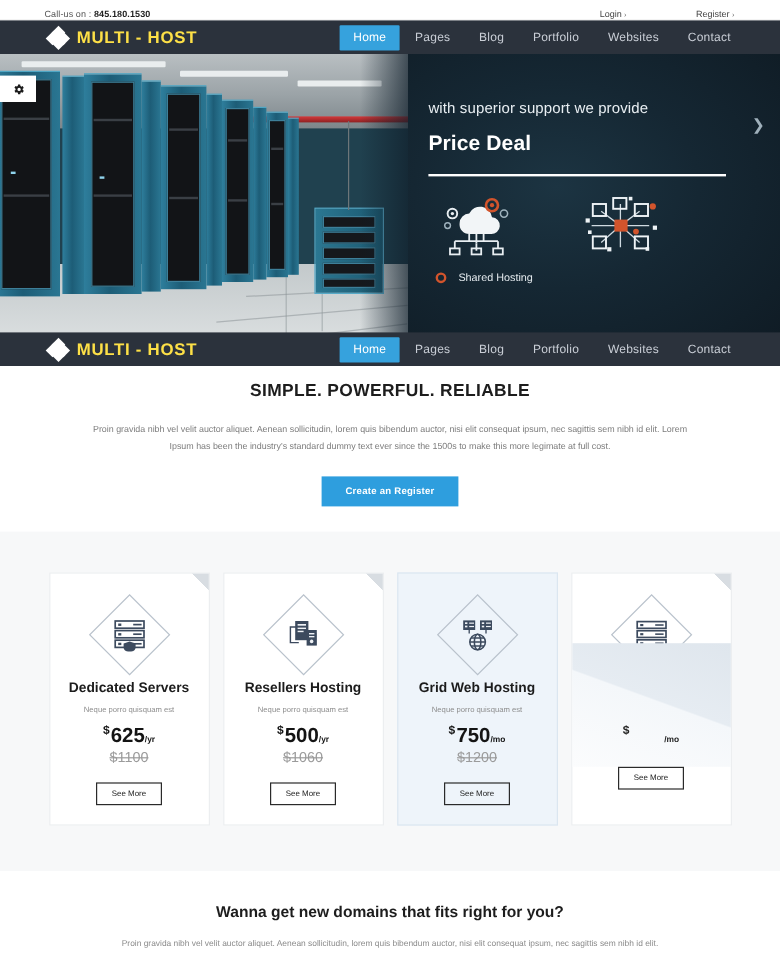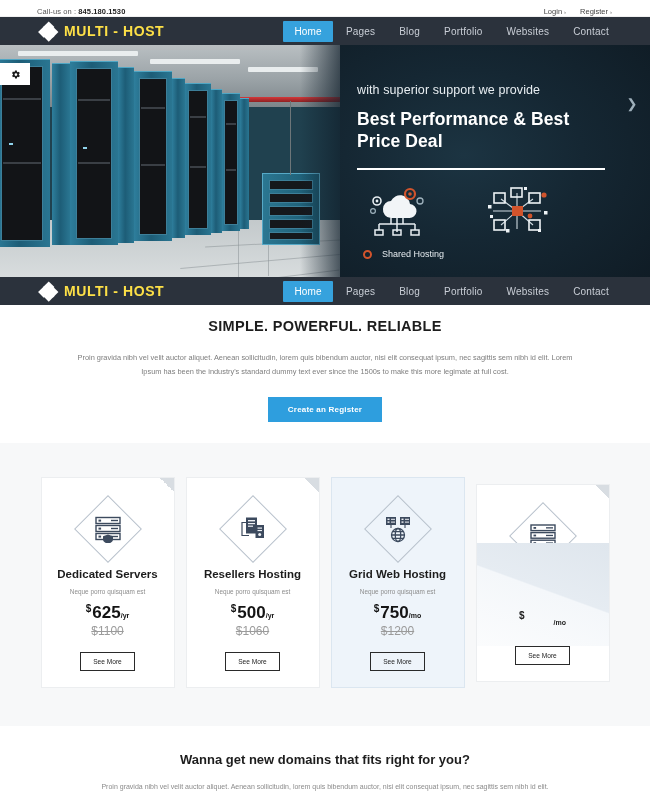--- a/index.html
+++ b/index.html
@@ -13,21 +13,21 @@
 
   
   .topbar{
     height:17px; background:#ffffff; display:flex; align-items:flex-end;
     padding:0 20px; font-size:7.5px; color:#555; border-bottom:1px solid #f0f0f0;
   }
   .topbar .call{ margin-left:17px; letter-spacing:.1px; }
   .topbar .call b{ color:#222; font-weight:bold; }
   .topbar .spacer{ flex:1; }
   .topbar .auth{ display:flex; gap:14px; margin-right:18px; }
-  .topbar .auth span{ color:#444; }
+  .topbar .auth span{ color:#444;margin-left:44px; }
   .topbar .auth i{ font-style:normal; font-size:6px; color:#666; margin-left:2px;}
 
   
   .nav{
     height:28px; background:#2b323c; display:flex; align-items:center;
     padding:0 18px; position:relative; z-index:5;
   }
   .brand{ display:flex; align-items:center; gap:7px; margin-left:22px;}
   .brand-mark{ position:relative; width:17px; height:17px; }
   .brand-mark span{
@@ -156,21 +156,21 @@
   }
   .cta{
     display:inline-block; margin-top:17px; background:#2e9ede; color:#fff;
     font-size:8px; font-weight:bold; padding:8px 20px; border:none;
     cursor:pointer; letter-spacing:.2px;
   }
 
   
   .pricing{
     margin-top:21px; background:#f7f8f9; padding:34px 0 38px;
-    display:flex; justify-content:center; gap:11px;align-items:center;
+    display:flex; justify-content:center; gap:11px;
   }
   .card{
     position:relative; width:134px; background:#ffffff;
     border:1px solid #eceef0; padding:18px 10px 16px; text-align:center;
   }
   .card.featured{ background:#eef4fa; border-color:#dbe6f0; }
   .card .fold{
     position:absolute; right:0; top:0; width:14px; height:14px;
     background:linear-gradient(225deg,#d8dde2 50%, rgba(216,221,226,0) 50%);
   }
@@ -307,21 +307,20 @@
 
   <div class="gear-btn">
     <svg viewBox="0 0 24 24" aria-hidden="true">
         <path d="M19.4 13a7.8 7.8 0 0 0 0-2l2-1.6-2-3.4-2.4 1a7.6 7.6 0 0 0-1.7-1L14.9 3h-4l-.4 2.6c-.6.25-1.17.6-1.7 1l-2.4-1-2 3.4L6.5 11a7.8 7.8 0 0 0 0 2l-2 1.6 2 3.4 2.4-1c.53.4 1.1.75 1.7 1l.4 2.6h4l.4-2.6c.6-.25 1.17-.6 1.7-1l2.4 1 2-3.4-2-1.6zM12.9 15a3 3 0 1 1 0-6 3 3 0 0 1 0 6z"></path>
       </svg>
   </div>
 
   <div class="hero-right">
     <div class="hero-sub">with superior support we provide</div>
     <div class="hero-title">
-      <div>Best Performance &amp; Best</div>
       <div>Price Deal</div>
     </div>
     <div class="hero-rule"></div>
 
     <div class="hero-icons">
       <div class="hero-icon">
         <svg width="64" height="52" viewBox="0 0 64 52">
           <path d="M18 24a8 8 0 0 1 8-8 10 10 0 0 1 19 3 7 7 0 0 1-1 14H26a8 8 0 0 1-8-9z" fill="#f2f5f7"></path>
           <circle cx="45" cy="9" r="5" fill="none" stroke="#d2542c" stroke-width="2.2"></circle>
           <circle cx="45" cy="9" r="1.8" fill="#d2542c"></circle>

